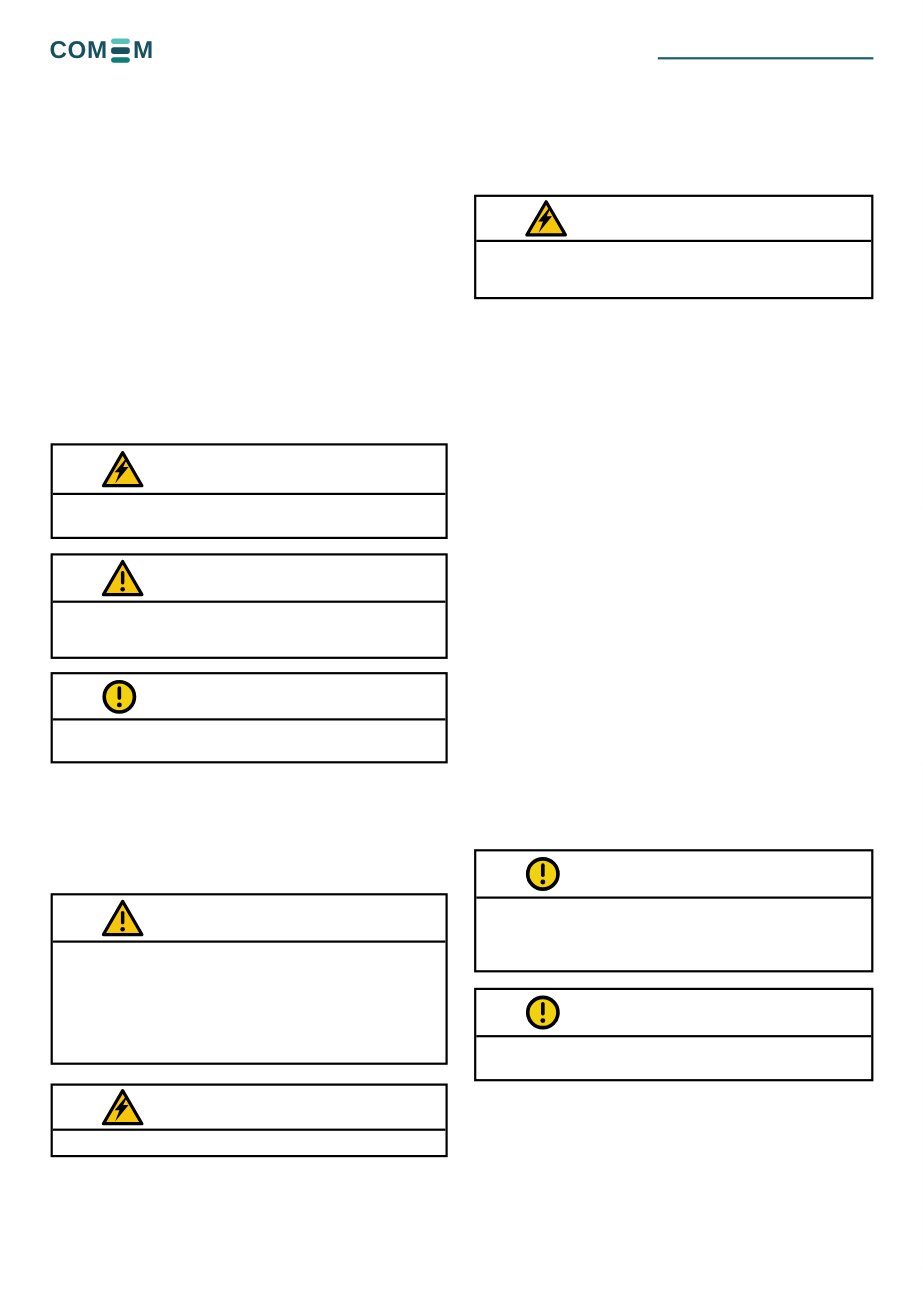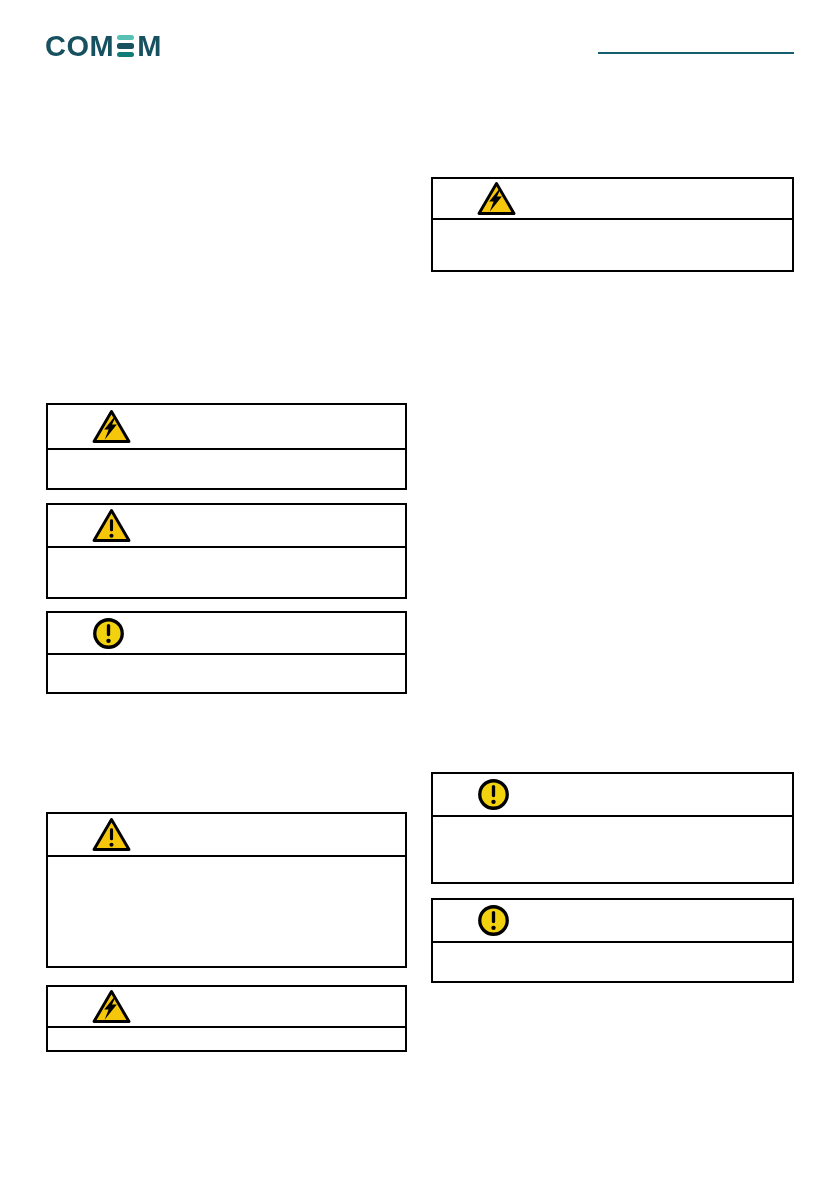--- a/index.html
+++ b/index.html
@@ -1,20 +1,20 @@
 <!DOCTYPE html>
 <html><head>
 <meta charset="utf-8">
 <style>
   html,body{margin:0;padding:0;background:#e8e8e8;font-family:"Liberation Sans",sans-serif;}
   .page{position:relative;width:839px;height:1191px;background:#ffffff;margin:0 auto;overflow:hidden;}
 
   
   .logo{position:absolute;left:45px;top:30px;height:32px;display:flex;align-items:center;gap:1px;}
-  .logo-text{font-weight:bold;font-size:29px;letter-spacing:0.5px;color:#17505F;line-height:1;}
+  .logo-text{font-weight:bold;font-size:22px;letter-spacing:0.5px;color:#17505F;line-height:1;}
   .logo-e{display:flex;flex-direction:column;justify-content:center;gap:3px;margin:0 2px;}
   .logo-e .bar{width:17px;height:5.5px;border-radius:2.5px;}
   .bar-top{background:#56C1B4;}
   .bar-mid{background:#17505F;}
   .bar-bot{background:#0F7C77;}
 
   
   .top-rule{position:absolute;left:598px;top:52px;width:196px;height:2px;background:#175F6C;}
 
   

